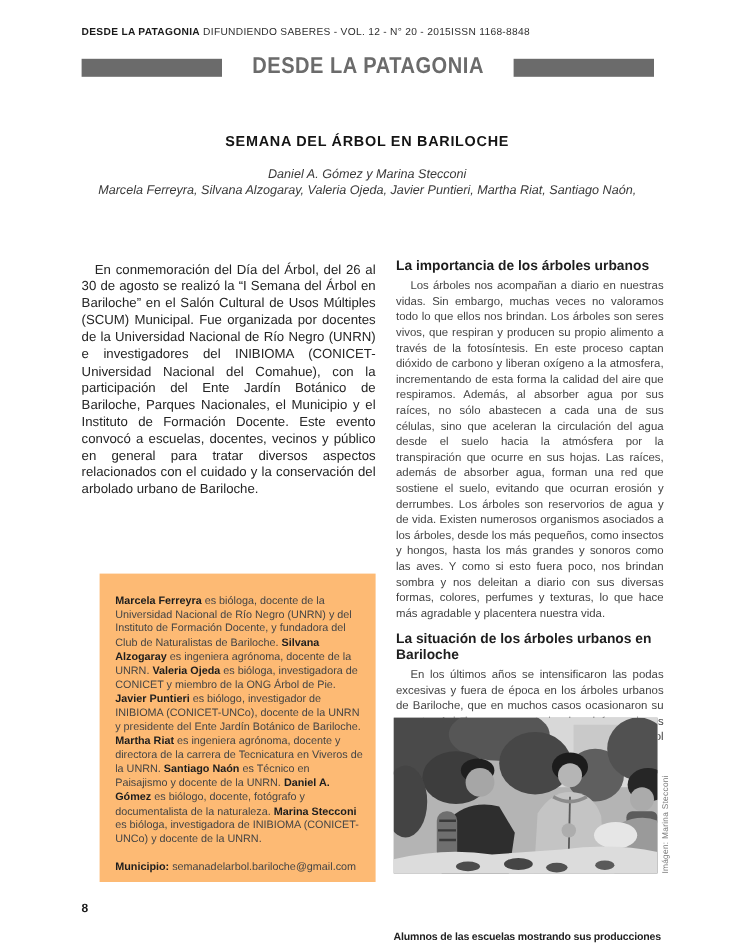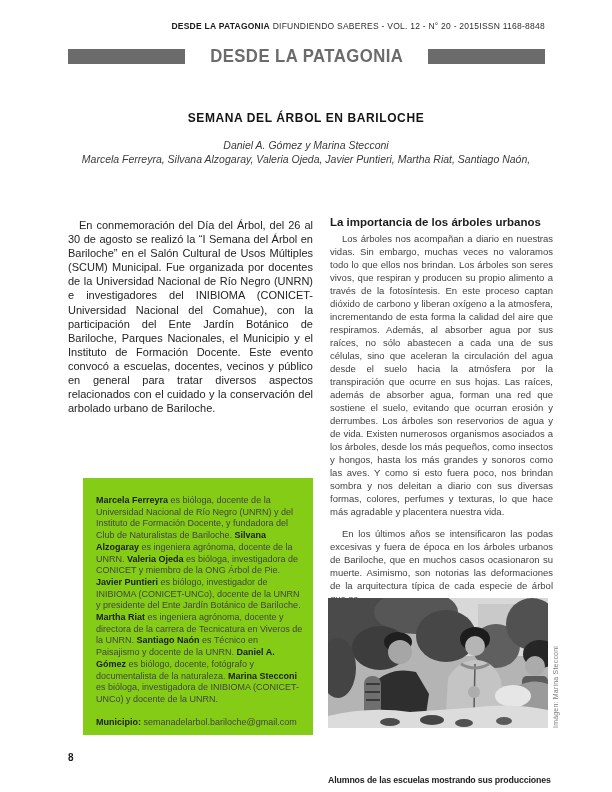--- a/index.html
+++ b/index.html
@@ -3,21 +3,21 @@
 <meta charset="utf-8">
 <style>
   html,body{margin:0;padding:0;background:#fff;}
   .page{
     position:relative;width:612px;height:792px;background:#ffffff;overflow:hidden;
     font-family:"Liberation Sans",sans-serif;color:#333;
   }
   
   .jheader{
     position:absolute;left:68px;top:21px;width:477px;
-    display:flex;justify-content:flex-end;align-items:baseline;
+    display:flex;justify-content:flex-start;align-items:baseline;
     font-size:8.5px;letter-spacing:.25px;color:#2e2e2e;
   }
   .jheader b{color:#191919;}
   
   .banner{
     position:absolute;left:68px;top:47px;width:477px;height:18px;
     display:flex;align-items:center;
   }
   .banner .bar{flex:1;height:15px;background:#6b6b6b;}
   .banner .banner-title{
@@ -34,21 +34,21 @@
     font-style:italic;font-size:10.5px;line-height:13.5px;color:#3a3a3a;
   }
   
   .intro{
     position:absolute;left:68px;top:218px;width:245px;
     font-size:11px;font-weight:normal;line-height:14.1px;color:#242424;
     text-align:justify;text-indent:11px;
   }
   .bio-box{
     position:absolute;left:83px;top:478px;width:230px;height:257px;
-    background:#84cc16;box-sizing:border-box;padding:17px 10px 0 13px;
+    background:#fdba74;box-sizing:border-box;padding:17px 10px 0 13px;
     font-size:9px;line-height:11.7px;color:#444;text-align:left;
   }
   .bio-box b{color:#1d1d1d;}
   .bio-box .contact-block{margin-top:11px;}
   
   .col-right{position:absolute;left:330px;top:216px;width:223px;}
   .sec-heading{
     font-size:11.5px;font-weight:bold;color:#1d1d1d;line-height:13.5px;
     margin:0 0 2px 0;
   }
@@ -106,20 +106,21 @@
   <div class="bio-box">
     <div><b>Marcela Ferreyra</b> es bióloga, docente de la Universidad Nacional de Río Negro (UNRN) y del Instituto de Formación Docente, y fundadora del Club de Naturalistas de Bariloche. <b>Silvana Alzogaray</b> es ingeniera agrónoma, docente de la UNRN.  <b>Valeria Ojeda</b> es bióloga, investigadora de CONICET y miembro de la ONG Árbol de Pie. <b>Javier Puntieri</b> es biólogo, investigador de INIBIOMA (CONICET-UNCo), docente de la UNRN y presidente del Ente Jardín Botánico de Bariloche. <b>Martha Riat</b> es ingeniera agrónoma, docente y directora de la carrera de Tecnicatura en Viveros de la UNRN. <b>Santiago Naón</b> es Técnico en Paisajismo y docente de la UNRN. <b>Daniel A. Gómez</b> es biólogo, docente, fotógrafo y documentalista de la naturaleza. <b>Marina Stecconi</b> es bióloga, investigadora de INIBIOMA (CONICET-UNCo) y docente de la UNRN.</div>
     <div class="contact-block">
       <div><b>Municipio:</b><span> semanadelarbol.bariloche@gmail.com</span></div>
     </div>
   </div>
 
   <div class="col-right">
     <h2 class="sec-heading">La importancia de los árboles urbanos</h2>
     <p class="sec-body">Los árboles nos acompañan a diario en nuestras vidas. Sin embargo, muchas veces no valoramos todo lo que ellos nos brindan. Los árboles son seres vivos, que respiran y producen su propio alimento a través de la fotosíntesis. En este proceso captan dióxido de carbono y liberan oxígeno a la atmosfera, incrementando de esta forma la calidad del aire que respiramos. Además, al absorber agua por sus raíces, no sólo abastecen a cada una de sus células, sino que aceleran la circulación del agua desde el suelo hacia la atmósfera por la transpiración que ocurre en sus hojas. Las raíces, además de absorber agua, forman una red que sostiene el suelo, evitando que ocurran erosión y derrumbes. Los árboles son reservorios de agua y de vida. Existen numerosos organismos asociados a los árboles, desde los más pequeños, como insectos y hongos, hasta los más grandes y sonoros como las aves. Y como si esto fuera poco, nos brindan sombra y nos deleitan a diario con sus diversas formas, colores, perfumes y texturas, lo que hace más agradable y placentera nuestra vida.</p>
+    <h2 class="sec-heading">La situación de los árboles urbanos en Bariloche</h2>
     <p class="sec-body last">En los últimos años se intensificaron las podas excesivas y fuera de época en los árboles urbanos de Bariloche, que en muchos casos ocasionaron su muerte. Asimismo, son notorias las deformaciones de la arquitectura típica de cada especie de árbol que se</p>
   </div>
 
   <div class="photo">
     <svg viewBox="0 0 220 130" preserveAspectRatio="none" xmlns="http://www.w3.org/2000/svg">
       <rect width="220" height="130" fill="#b4b4b4"></rect>
       <rect x="118" y="0" width="102" height="58" fill="#d8d8d8"></rect>
       <rect x="150" y="6" width="70" height="26" fill="#c9c9c9"></rect>
 
       <ellipse cx="28" cy="22" rx="46" ry="32" fill="#4a4a4a"></ellipse>

